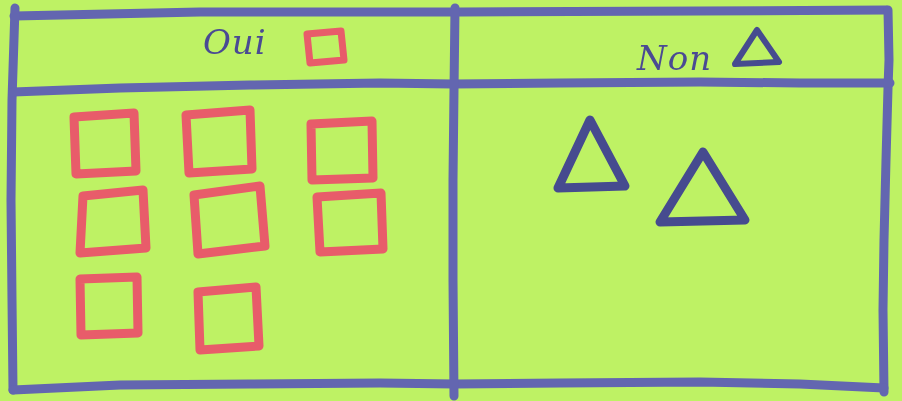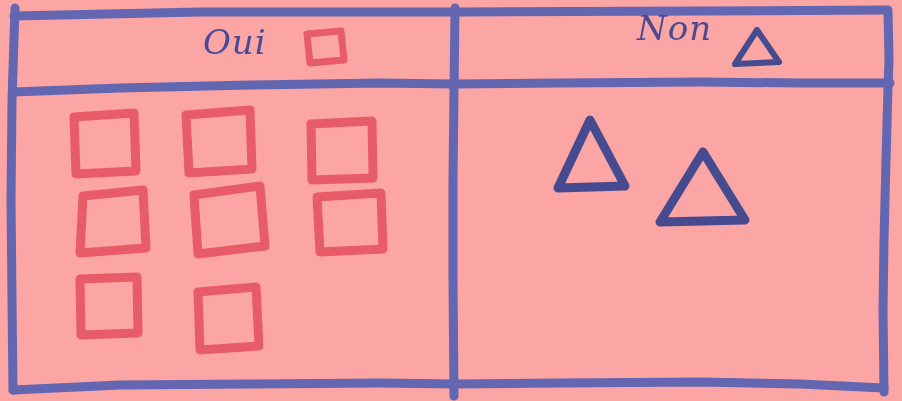--- a/index.html
+++ b/index.html
@@ -7,42 +7,42 @@
     padding: 0;
     background: #ffffff;
   }
   body {
     font-family: "Liberation Sans", sans-serif;
   }
   #canvas {
     position: relative;
     width: 902px;
     height: 401px;
-    background: #fca5a5;
+    background: #bef264;
     overflow: hidden;
   }
   #sketch {
     position: absolute;
     left: 0;
     top: 0;
     width: 902px;
     height: 401px;
   }
   .label-text {
     position: absolute;
     color: #4a4a93;
     font-family: "DejaVu Serif", serif;
     font-style: italic;
     font-size: 34px;
     letter-spacing: 1px;
     white-space: nowrap;
     user-select: none;
   }
   #label-oui { left: 203px; top: 22px; }
-  #label-non { left: 637px; top: 8px; text-align: right; }
+  #label-non { left: 637px; top: 38px; text-align: right; }
 </style>
 </head>
 <body>
 
 <div id="canvas">
 
   <svg id="sketch" viewBox="0 0 902 401">
 
     <g fill="none" stroke="#6366b0" stroke-linecap="round" stroke-linejoin="round">
 

